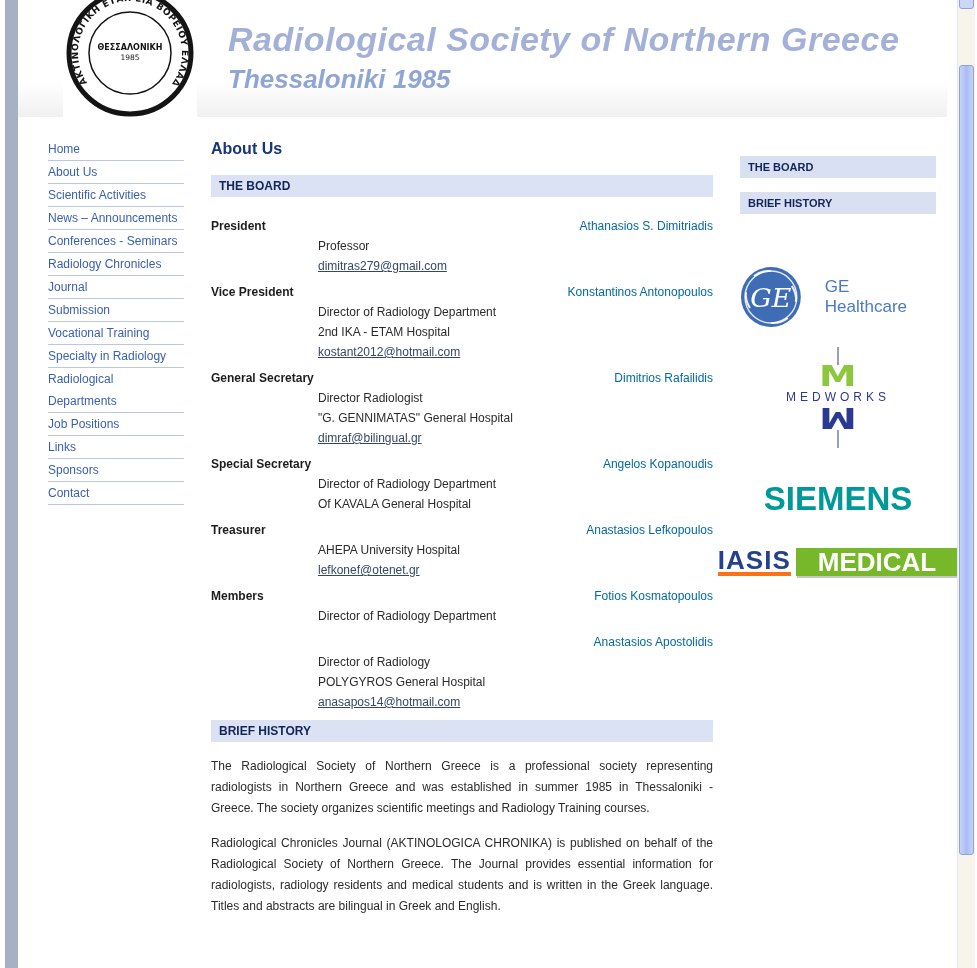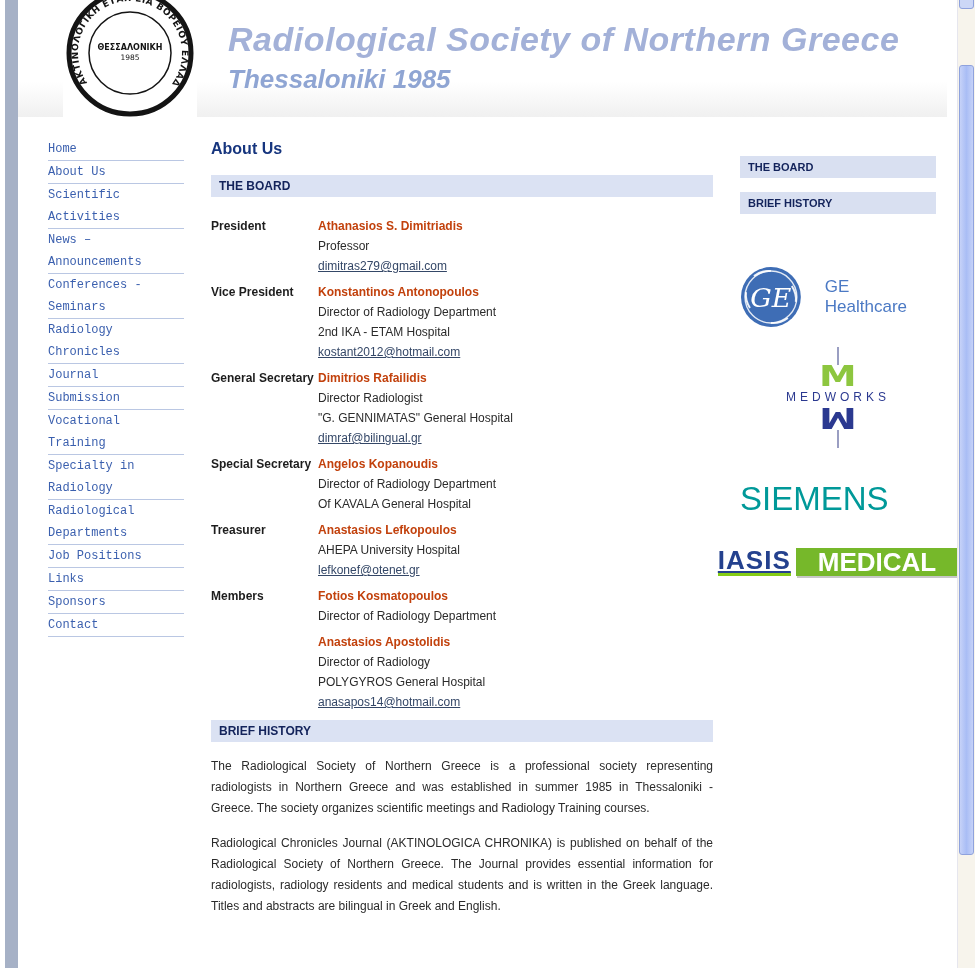--- a/index.html
+++ b/index.html
@@ -20,57 +20,57 @@
   .header { position:absolute; left:18px; top:0; width:929px; height:117px;
             background:linear-gradient(#ffffff 70%, #f0f0f0 100%); }
   .logo-wrap { position:absolute; left:45px; top:-14px; width:134px; height:134px; background:#fff; }
   .titles { position:absolute; left:210px; top:20px; white-space:nowrap; }
   .site-title { font-size:34px; font-weight:bold; font-style:italic; color:#a3b1d8; letter-spacing:0.5px; }
   .site-subtitle { font-size:26px; font-weight:bold; font-style:italic; color:#8fa5d3; margin-top:5px; }
 
   
   .left-nav { position:absolute; left:48px; top:138px; width:136px; }
   .nav-item { display:block; font-size:12px; color:#3a5fae; line-height:22px;
-              border-bottom:1px solid #bac7e3; text-decoration:none; cursor:pointer;font-family:Liberation Mono, monospace; }
+              border-bottom:1px solid #bac7e3; text-decoration:none; cursor:pointer; }
 
   
   .main { position:absolute; left:211px; top:140px; width:502px; }
   .page-title { font-size:16px; font-weight:bold; color:#16357e; line-height:18px; margin-bottom:17px; }
   .section-bar { height:22px; line-height:22px; background:#dbe2f3; color:#13235b;
                  font-weight:bold; font-size:12px; padding-left:8px; }
   .board { margin-top:19px; margin-bottom:8px; }
   .board-row { display:flex; margin-bottom:6px; }
   .board-role { width:107px; flex:none; font-weight:bold; font-size:12px; color:#1d1d1d; line-height:20px; }
   .board-entries { flex:1; }
   .board-entry + .board-entry { margin-top:6px; }
   .b-line { font-size:12px; color:#2b2b2b; line-height:20px; }
-  .b-name { font-weight:bold; color:#c2410c; }
+  .b-name { font-weight:normal; color:#0369a1;text-align:right; }
   .b-email { color:#344767; text-decoration:underline; cursor:pointer; display:inline-block; }
   .history p { font-size:12px; color:#2b2b2b; line-height:21px; text-align:justify; margin-top:14px; }
   .history { margin-top:8px; }
 
   
   .aside { position:absolute; left:740px; top:156px; width:196px; }
   .side-link { height:22px; line-height:22px; background:#d9e0f1; color:#13235b; font-weight:bold;
                font-size:11px; padding-left:8px; margin-bottom:14px; cursor:pointer; }
   .sponsors { margin-top:52px; }
   .sp-ge { display:flex; align-items:center; justify-content:center; gap:23px; height:62px; cursor:pointer; }
   .ge-text { font-size:17px; color:#4b79c4; }
   .sp-mw { margin-top:19px; text-align:center; cursor:pointer; }
   .mw-line { width:2px; height:18px; background:#9a9ec2; margin:0 auto; }
   .mw-m, .mw-w { display:inline-block; font-size:28px; font-weight:bold; line-height:24px;
                  transform:scaleX(1.35); font-family:"DejaVu Sans", sans-serif; }
   .mw-m { color:#8dc63f; }
   .mw-w { color:#2b3990; transform:scaleX(1.35) rotate(180deg); }
   .mw-text { font-size:12px; font-weight:normal; color:#2b3990; letter-spacing:4px; line-height:15px; }
-  .sp-siemens { margin-top:32px; text-align:left; font-size:33px; font-weight:normal;
+  .sp-siemens { margin-top:32px; text-align:center; font-size:33px; font-weight:bold;
                 color:#009999; letter-spacing:0px; cursor:pointer; }
   .sp-iasis { margin-top:30px; display:flex; justify-content:center; align-items:stretch; cursor:pointer; }
-  .iasis-1 { font-size:26px; font-weight:bold; color:#24418e; border-bottom:4px solid #84cc16;
-             letter-spacing:1px; line-height:24px;text-decoration:underline; }
+  .iasis-1 { font-size:26px; font-weight:bold; color:#24418e; border-bottom:4px solid #f97316;
+             letter-spacing:1px; line-height:24px; }
   .iasis-2 { font-size:26px; font-weight:bold; color:#ffffff; background:#76b82a; padding:0 22px;
              margin-left:5px; line-height:28px; box-shadow:1px 2px 0 rgba(130,130,130,0.45); }
 </style>
 </head>
 <body>
 
 <div class="page">
 
   <div class="left-rail"></div>
 

